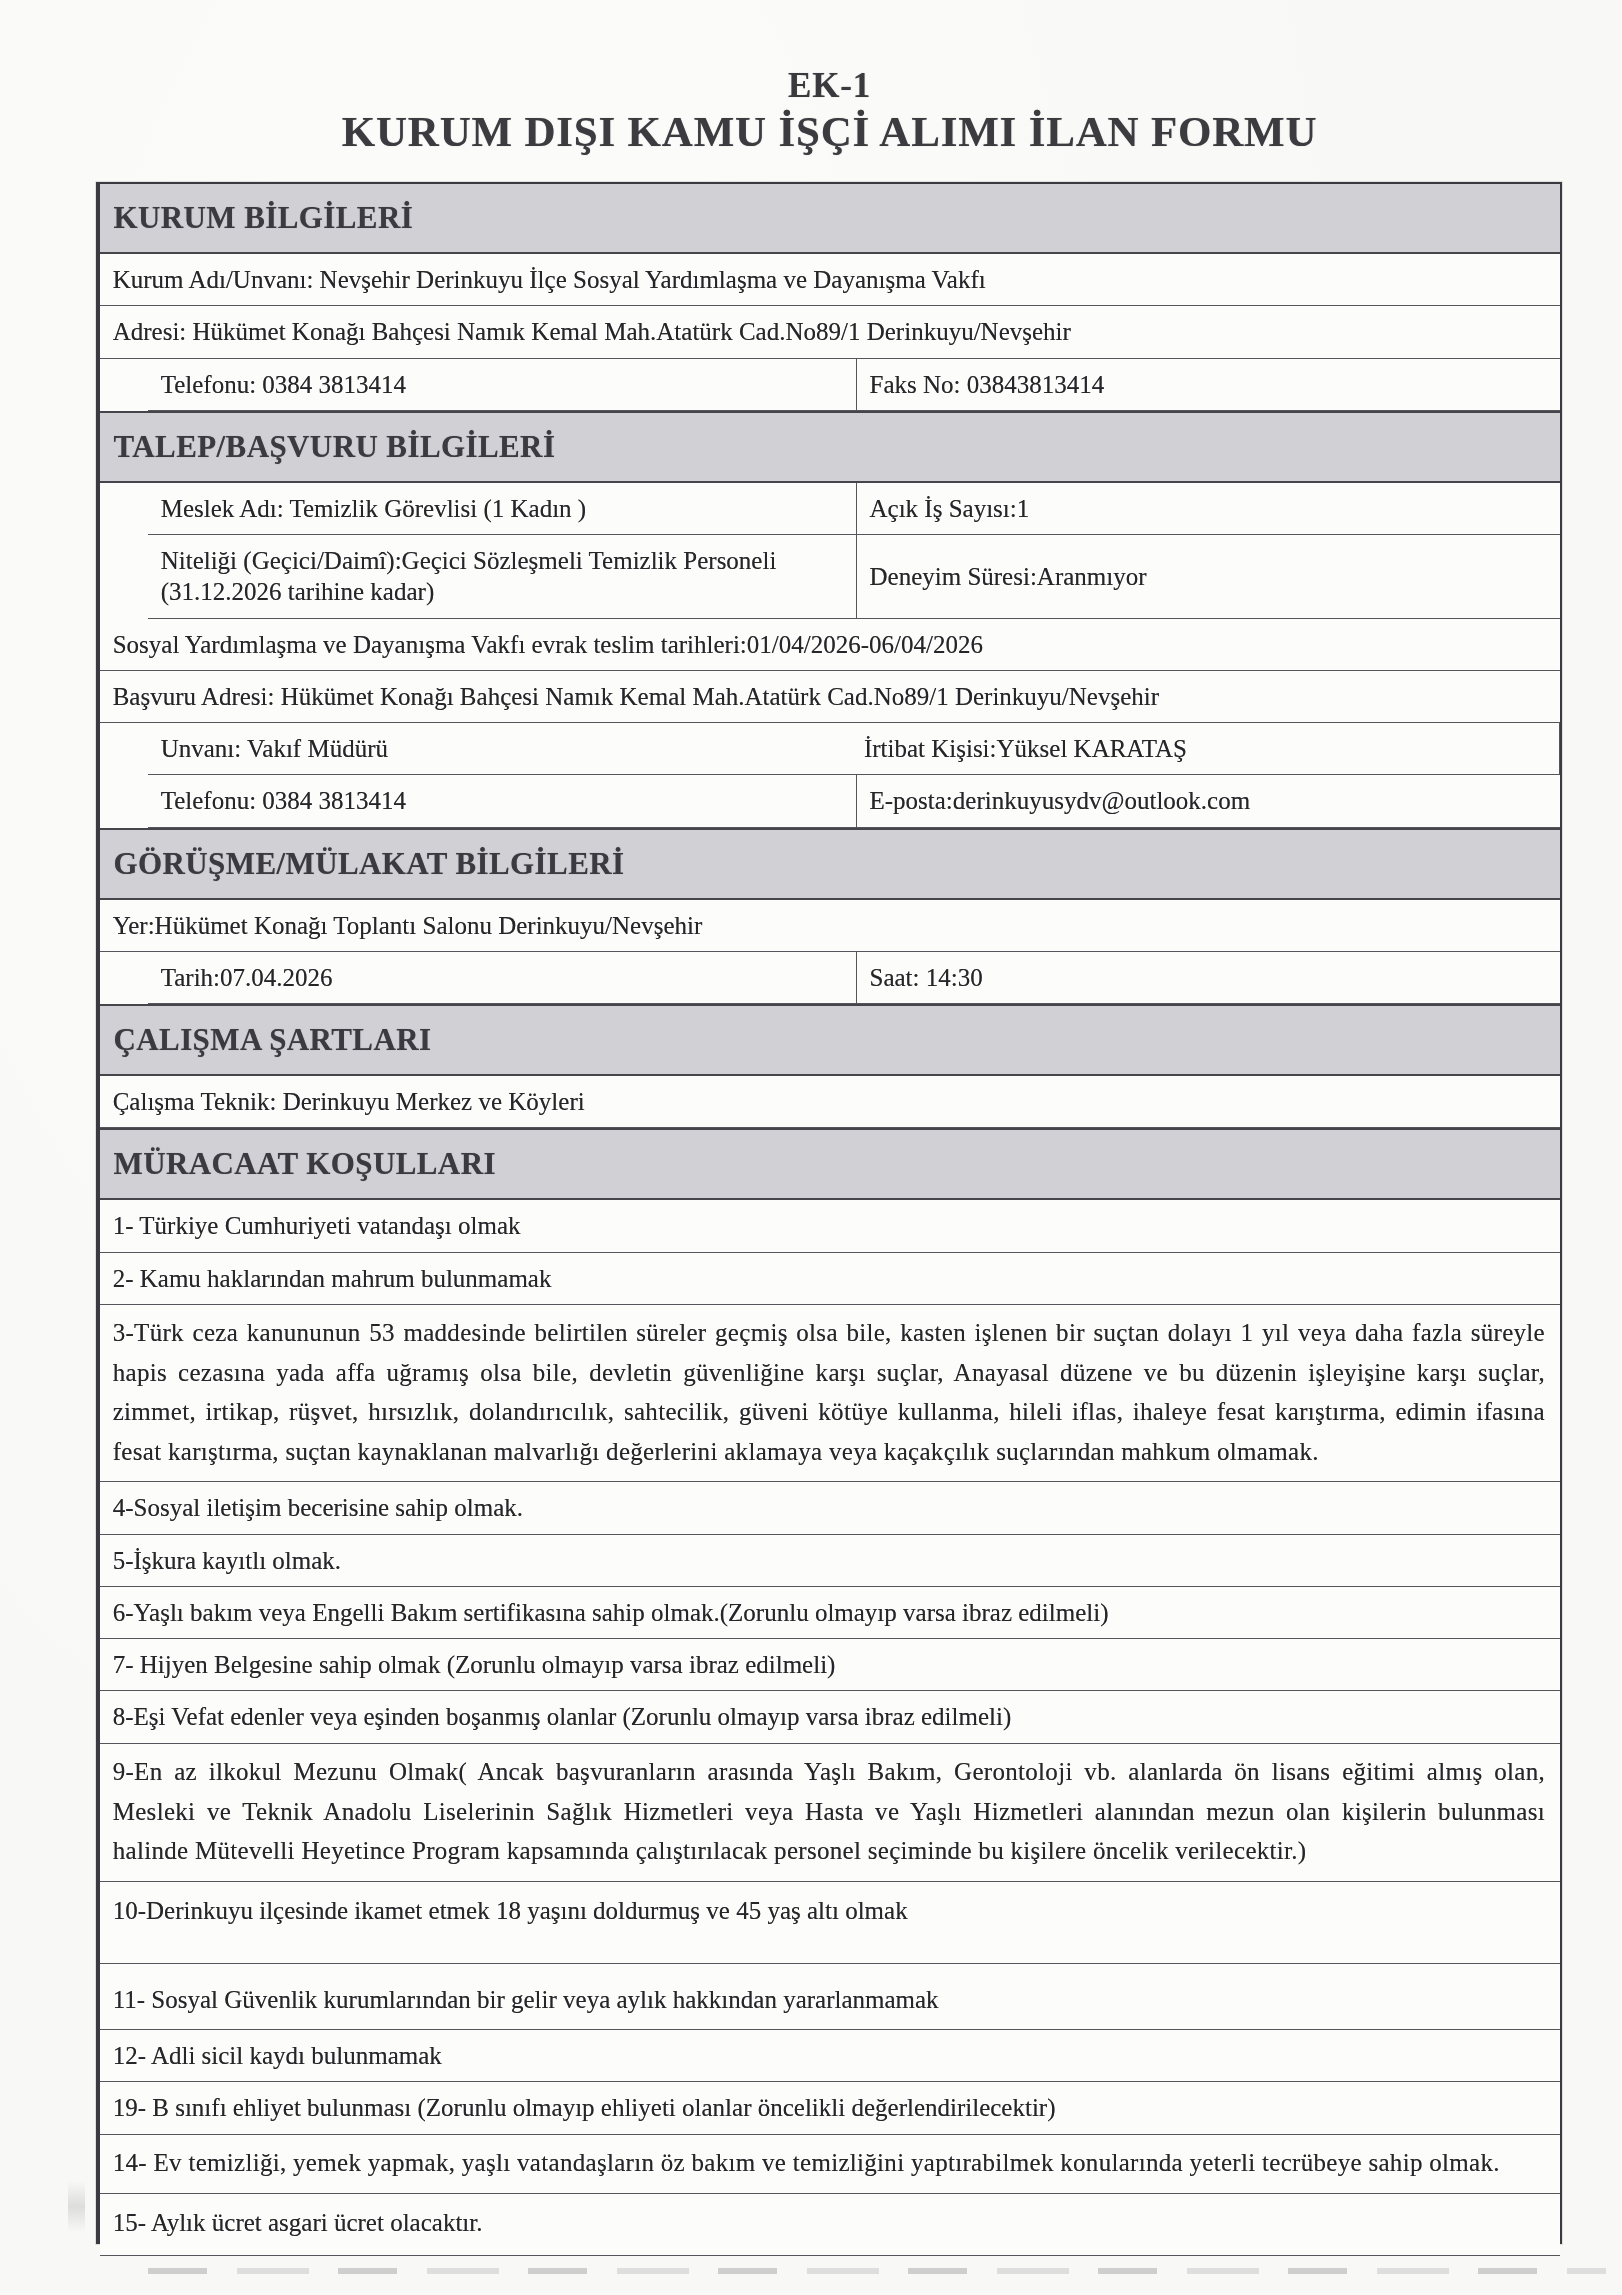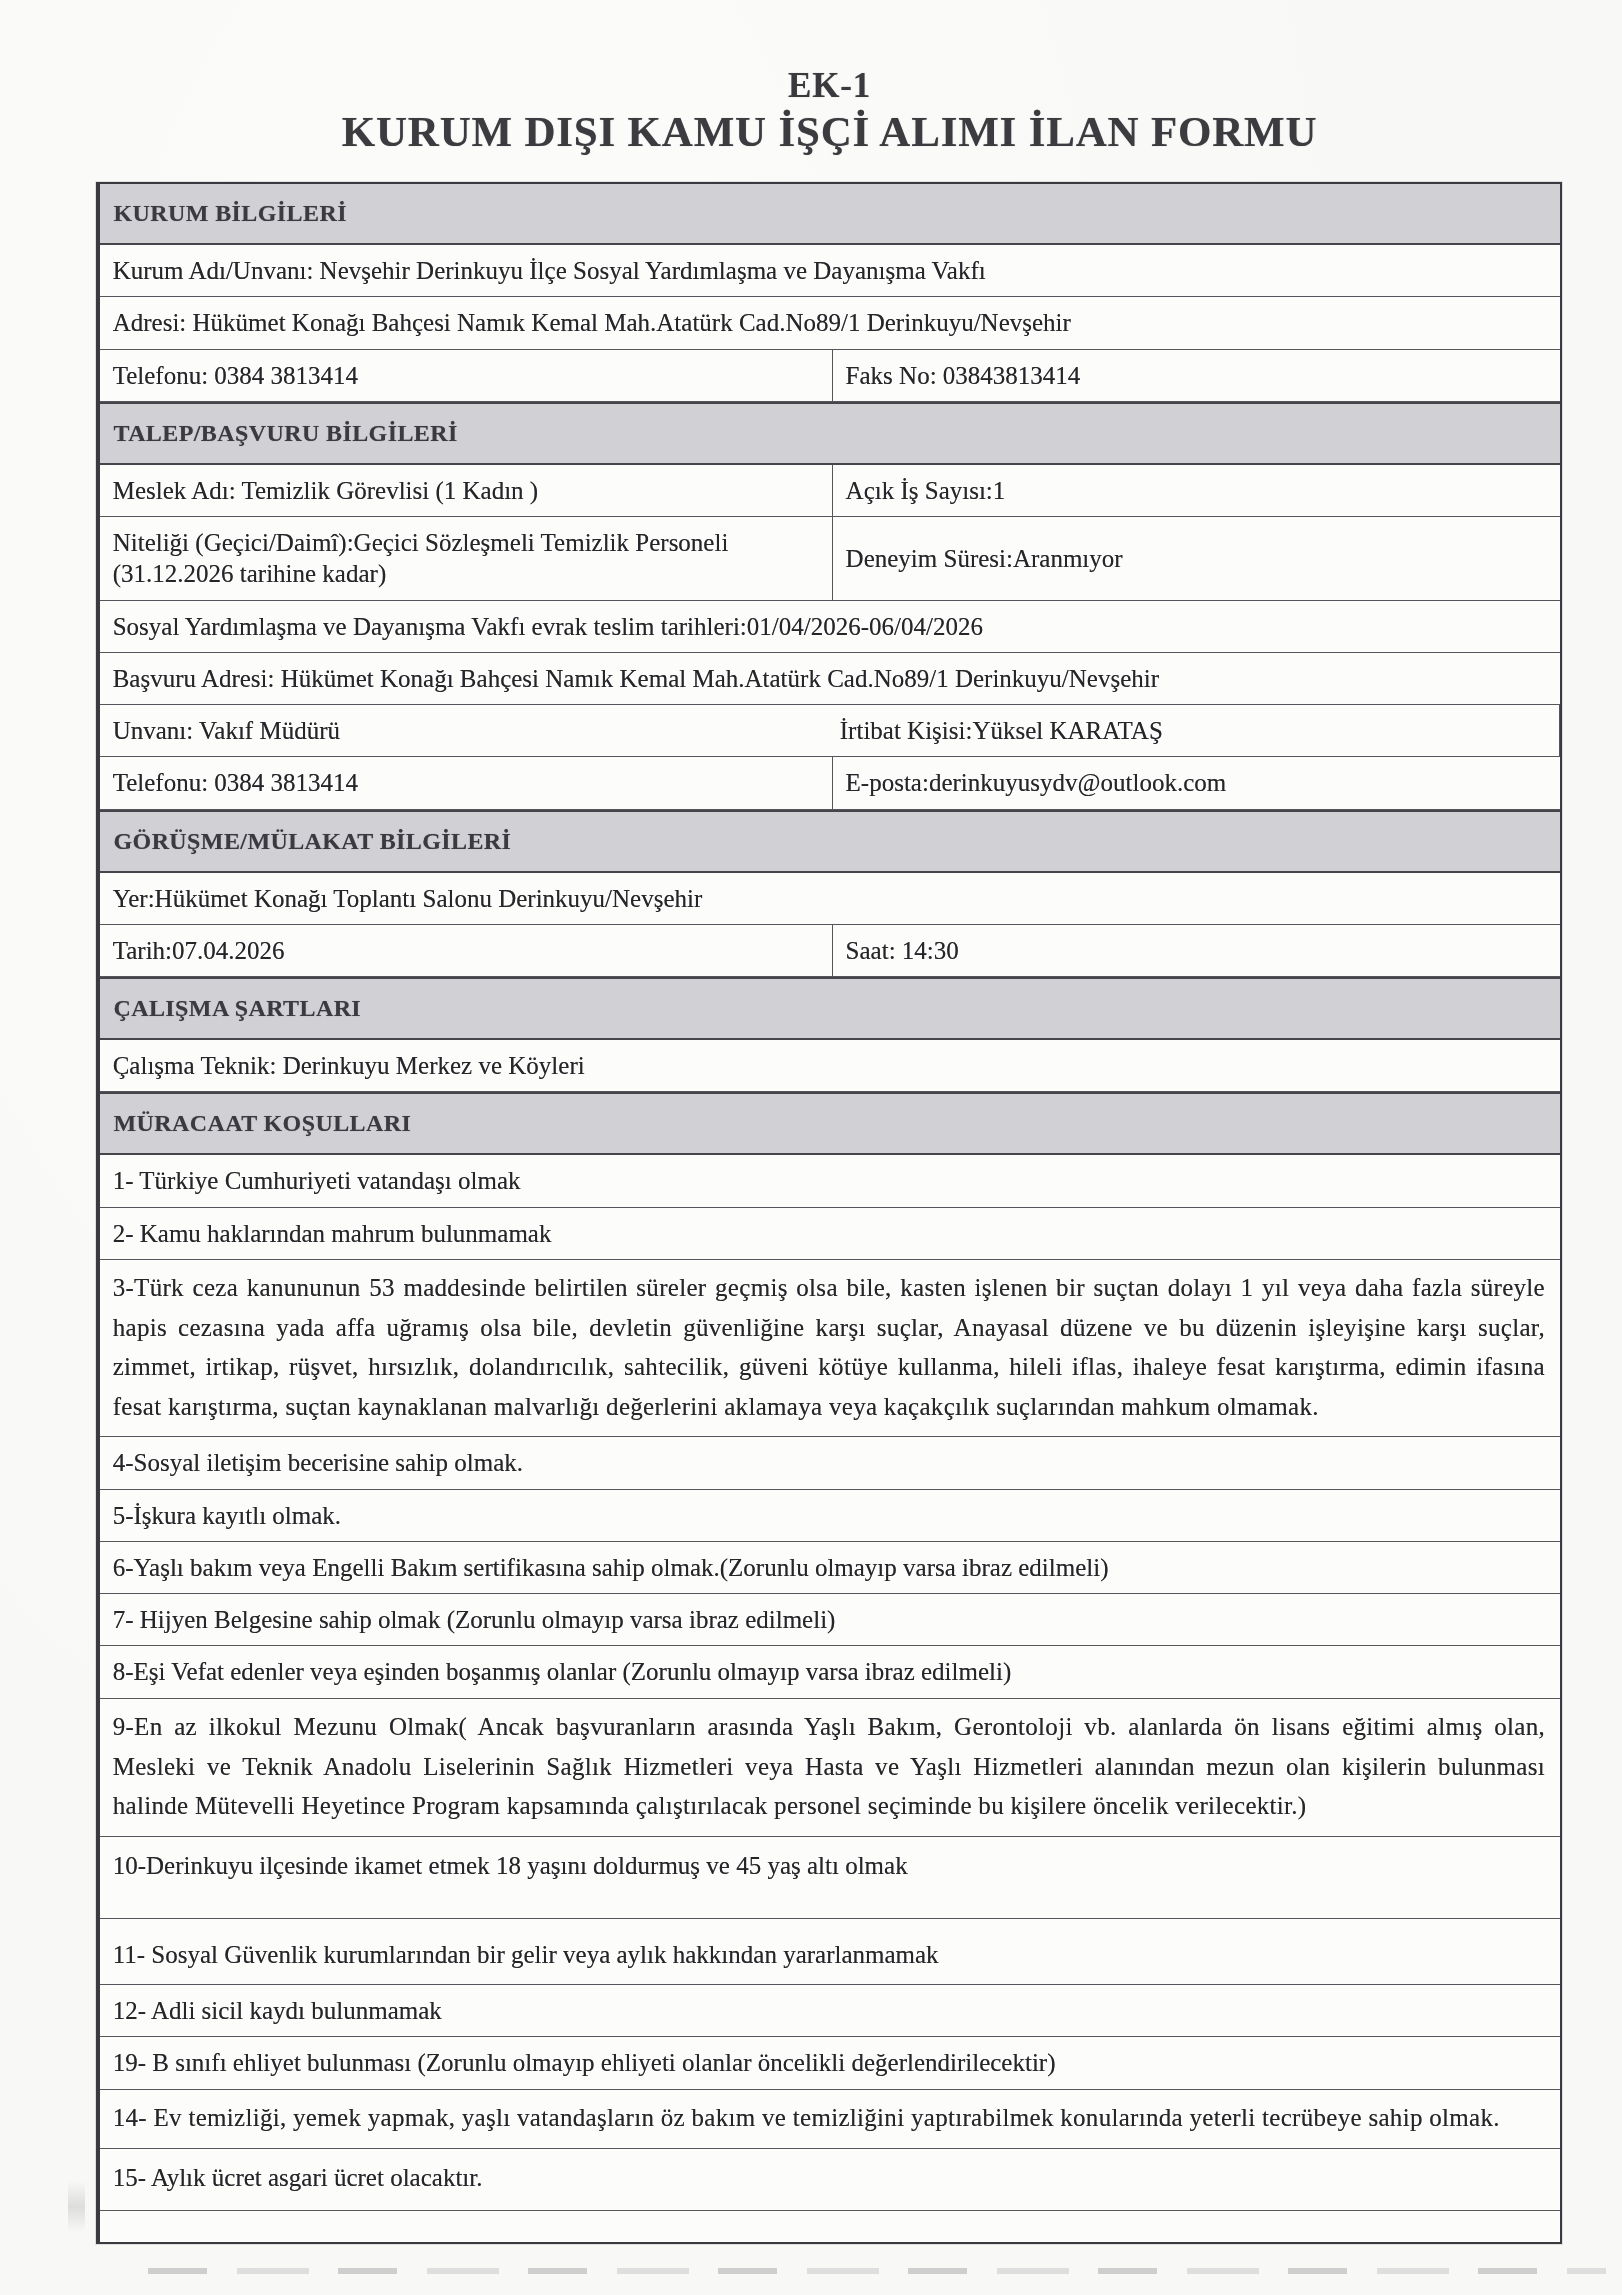--- a/index.html
+++ b/index.html
@@ -47,31 +47,31 @@
   }
   .sec{
     background:#d1d1d5;
     border-top:2.5px solid #45454b;
     border-bottom:2.5px solid #45454b;
     padding:16px 13.5px;
     flex:0 0 auto;
   }
   .sec:first-child{border-top:none;}
   .sec-title{
-    font-size:24px;font-weight:bold;color:#3a3a40;
+    font-size:31px;font-weight:bold;color:#3a3a40;
     letter-spacing:0.4px;
     text-shadow:0 0 0.8px rgba(55,55,60,.5);
   }
   .row{
     border-bottom:1.7px solid #55555c;
     flex:0 0 auto;
     background:#fcfcfb;
   }
   .row:last-child{border-bottom:none;}
-  .cols{display:flex;align-items:stretch;}
+  .cols{display:flex;align-items:stretch;margin-left:48px;}
   .cell{
     padding:10px 13.5px 10px 12.7px;
     font-size:25px;line-height:1.25;
     text-shadow:0 0 0.5px rgba(45,45,50,.55);
     box-sizing:border-box;
   }
   .c1{width:50.2%;border-right:1.7px solid #55555c;}
   .c2{flex:1;}
   .vc{display:flex;align-items:center;}
   .para .cell{

